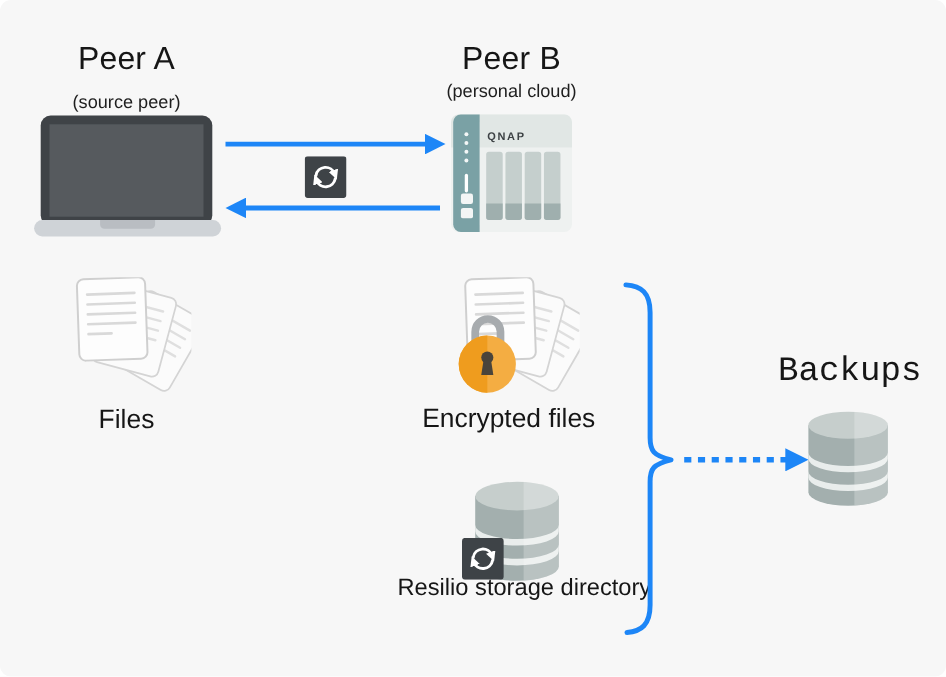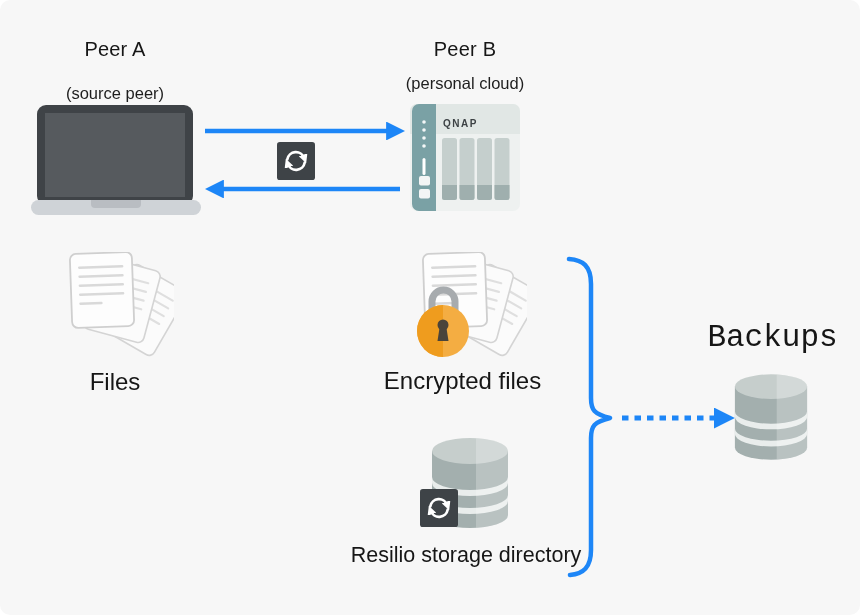--- a/index.html
+++ b/index.html
@@ -1,19 +1,19 @@
 <!DOCTYPE html>
 <html><head>
 <meta charset="utf-8">
 <style>
   html,body{margin:0;padding:0;background:#ffffff;font-family:"Liberation Sans",sans-serif;}
   .canvas{position:relative;width:860px;height:615px;background:#f7f7f7;border-radius:10px;overflow:hidden;}
   .abs{position:absolute;}
   .lbl{position:absolute;color:#161616;text-align:center;line-height:1.15;}
-  .node-title{font-size:20px;font-weight:400;letter-spacing:.2px;}
+  .node-title{font-size:29px;font-weight:400;letter-spacing:.2px;}
   .node-sub{font-size:16.5px;font-weight:400;color:#1e1e1e;}
   .item-label{font-size:24px;}
   .small-label{font-size:21.5px;}
   .big-title{font-size:31px;}
   svg{display:block;overflow:visible;}
 </style>
 </head>
 <body>
 
 <div class="canvas">
@@ -147,21 +147,21 @@
     <path d="M26.5,47 L24.5,60 L35.5,60 L33.5,47 Z" fill="#4a443b"></path>
   </svg>
   <div class="lbl item-label" style="left:375px;top:367px;width:175px;">Encrypted files</div>
 
   <svg class="abs" style="left:430px;top:436px;" width="80" height="94">
     <use href="#sym-db"></use>
   </svg>
   <svg class="abs" style="left:420px;top:489px;" width="38" height="38">
     <use href="#sym-sync"></use>
   </svg>
-  <div class="lbl small-label" style="left:340px;top:543px;width:252px;">Resilio storage directory</div>
+  <div class="lbl small-label" style="left:340px;top:522px;width:252px;text-align:right;">Resilio storage directory</div>
 
   <svg class="abs" style="left:555px;top:250px;" width="70" height="335" viewBox="0 0 70 335">
     <path d="M14,9 C28,10 36,16 36,34 L36,148 C36,160 39,164 55,168 C39,172 36,176 36,188 L36,300 C36,318 28,324 15,325" stroke="#1d86f7" stroke-width="4.5" fill="none" stroke-linecap="round" stroke-linejoin="round"></path>
   </svg>
   <svg class="abs" style="left:616px;top:404px;" width="124" height="28" viewBox="0 0 124 28">
     <line x1="6" y1="14" x2="100" y2="14" stroke="#1d86f7" stroke-width="5" stroke-dasharray="6.5 6" marker-end="url(#blueArrow)"></line>
   </svg>
 
   <div class="lbl big-title" style="left:700px;top:320px;width:145px;font-family:Liberation Mono, monospace;">Backups</div>
   <svg class="abs" style="left:733px;top:372px;" width="76" height="90">

